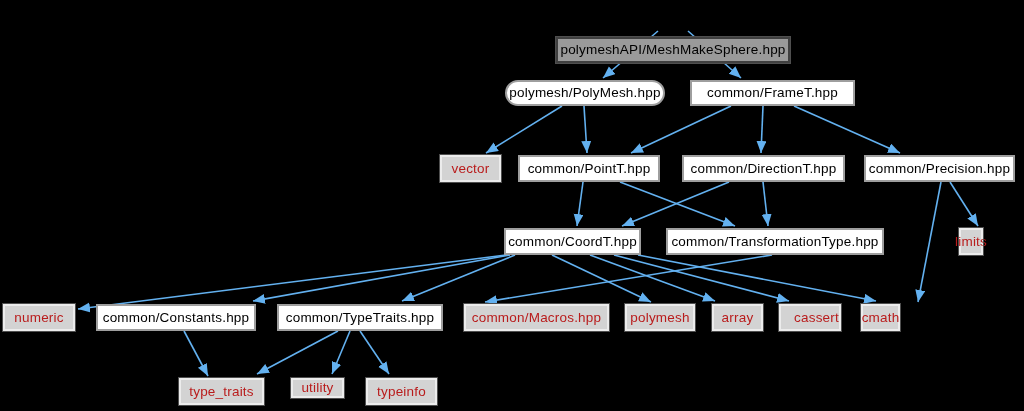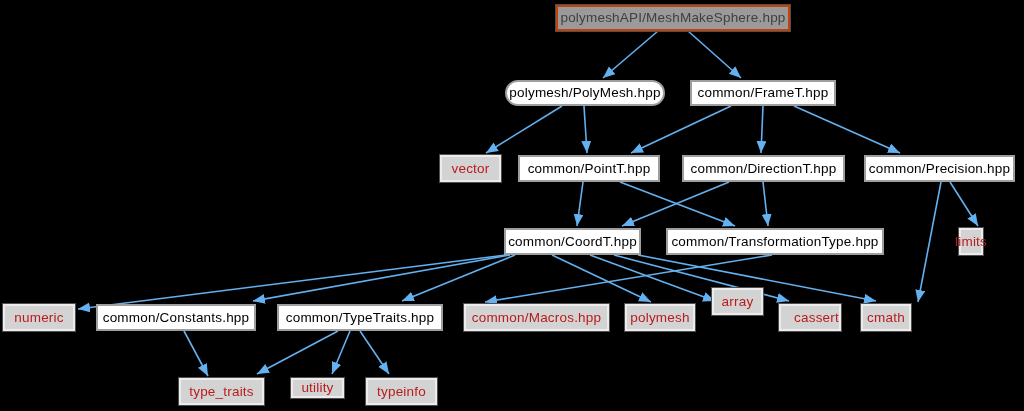--- a/index.html
+++ b/index.html
@@ -11,21 +11,21 @@
   #graph { position:absolute; left:0; top:0; width:1024px; height:411px; }
   svg.edges { position:absolute; left:0; top:0; pointer-events:none; }
   .node {
     position:absolute; box-sizing:border-box;
     display:flex; align-items:center; justify-content:center;
     font-size:13.5px; line-height:1; white-space:nowrap;
     letter-spacing:0.2px;
   }
   .node.internal { background:#ffffff; color:#000000; border:2px solid #9e9e9e; }
   .node.system   { background:#d3d3d3; color:#b91c1c; border:2px solid #ececec; outline:1px solid #4f4f4f; }
-  .node.root     { background:#9a9a9a; color:#404040; border:2px solid #c2410c; outline:1px solid #4f4f4f; }
+  .node.root     { background:#9a9a9a; color:#000000; border:2px solid #404040; outline:1px solid #4f4f4f;margin-top:32px; }
   .edge { stroke:#63b1f0; stroke-width:1.6; }
 </style>
 </head>
 <body>
 
 <div id="graph">
 
   <svg class="edges" width="1024" height="411" viewBox="0 0 1024 411">
     <defs>
       <marker id="arrow" markerUnits="userSpaceOnUse" markerWidth="14" markerHeight="12" refX="12" refY="5" orient="auto">
@@ -55,37 +55,37 @@
     <line class="edge" x1="772" y1="255" x2="485" y2="302" marker-end="url(#arrow)"></line>
     <line class="edge" x1="184" y1="331" x2="208" y2="376" marker-end="url(#arrow)"></line>
     <line class="edge" x1="338" y1="331" x2="257" y2="374" marker-end="url(#arrow)"></line>
     <line class="edge" x1="350" y1="331" x2="332" y2="374" marker-end="url(#arrow)"></line>
     <line class="edge" x1="360" y1="331" x2="389" y2="374" marker-end="url(#arrow)"></line>
   </svg>
 
   <div class="node root" style="left:556px; top:5px;   width:234px; height:26px;">polymeshAPI/MeshMakeSphere.hpp</div>
 
   <div class="node internal" style="left:505px; top:80px;  width:160px; height:26px;border-radius:13px;">polymesh/PolyMesh.hpp</div>
-  <div class="node internal" style="left:690px; top:80px;  width:146px; height:26px;text-align:right;">common/FrameT.hpp</div>
+  <div class="node internal" style="left:690px; top:80px;  width:165px; height:26px;text-align:right;">common/FrameT.hpp</div>
 
   <div class="node system" style="left:440px; top:155px; width:61px;  height:27px;">vector</div>
   <div class="node internal" style="left:518px; top:155px; width:142px; height:27px;">common/PointT.hpp</div>
   <div class="node internal" style="left:682px; top:155px; width:163px; height:27px;">common/DirectionT.hpp</div>
   <div class="node internal" style="left:864px; top:155px; width:151px; height:27px;">common/Precision.hpp</div>
 
   <div class="node internal" style="left:504px; top:228px; width:137px; height:27px;">common/CoordT.hpp</div>
   <div class="node internal" style="left:666px; top:228px; width:218px; height:27px;">common/TransformationType.hpp</div>
   <div class="node system" style="left:959px; top:228px; width:24px;  height:27px;">limits</div>
 
   <div class="node system" style="left:3px;   top:304px; width:72px;  height:27px;">numeric</div>
   <div class="node internal" style="left:96px;  top:304px; width:160px; height:27px;">common/Constants.hpp</div>
   <div class="node internal" style="left:277px; top:304px; width:166px; height:27px;">common/TypeTraits.hpp</div>
   <div class="node system" style="left:464px; top:304px; width:145px; height:27px;">common/Macros.hpp</div>
   <div class="node system" style="left:625px; top:304px; width:70px;  height:27px;">polymesh</div>
-  <div class="node system" style="left:712px; top:288px; width:51px;  height:27px;">array</div>
+  <div class="node system" style="left:712px; top:304px; width:51px;  height:27px;">array</div>
   <div class="node system" style="left:779px; top:304px; width:62px;  height:27px;padding-left:13px;">cassert</div>
-  <div class="node system" style="left:861px; top:304px; width:50px;  height:27px;">cmath</div>
+  <div class="node system" style="left:861px; top:304px; width:39px;  height:27px;">cmath</div>
 
   <div class="node system" style="left:179px; top:378px; width:85px;  height:27px;">type_traits</div>
   <div class="node system" style="left:291px; top:378px; width:53px;  height:20px;">utility</div>
   <div class="node system" style="left:366px; top:378px; width:71px;  height:27px;">typeinfo</div>
 
 </div>
 
 </body></html>

